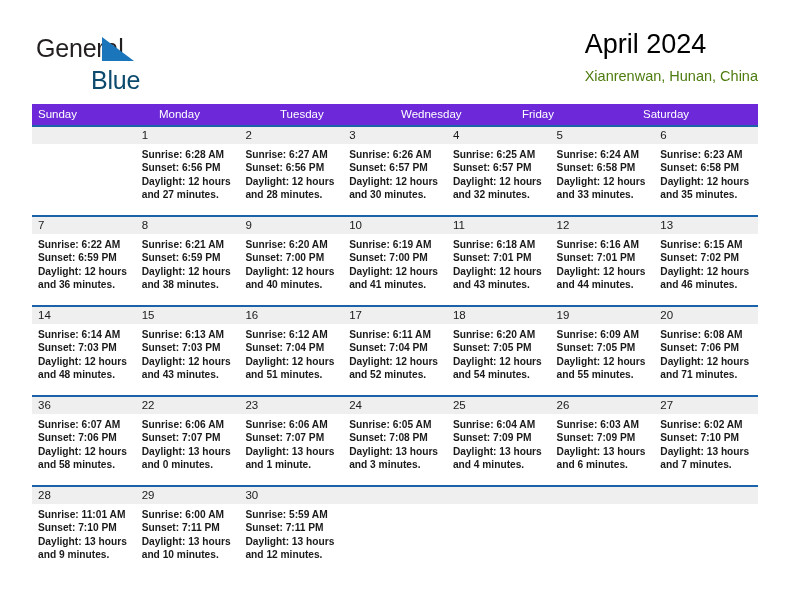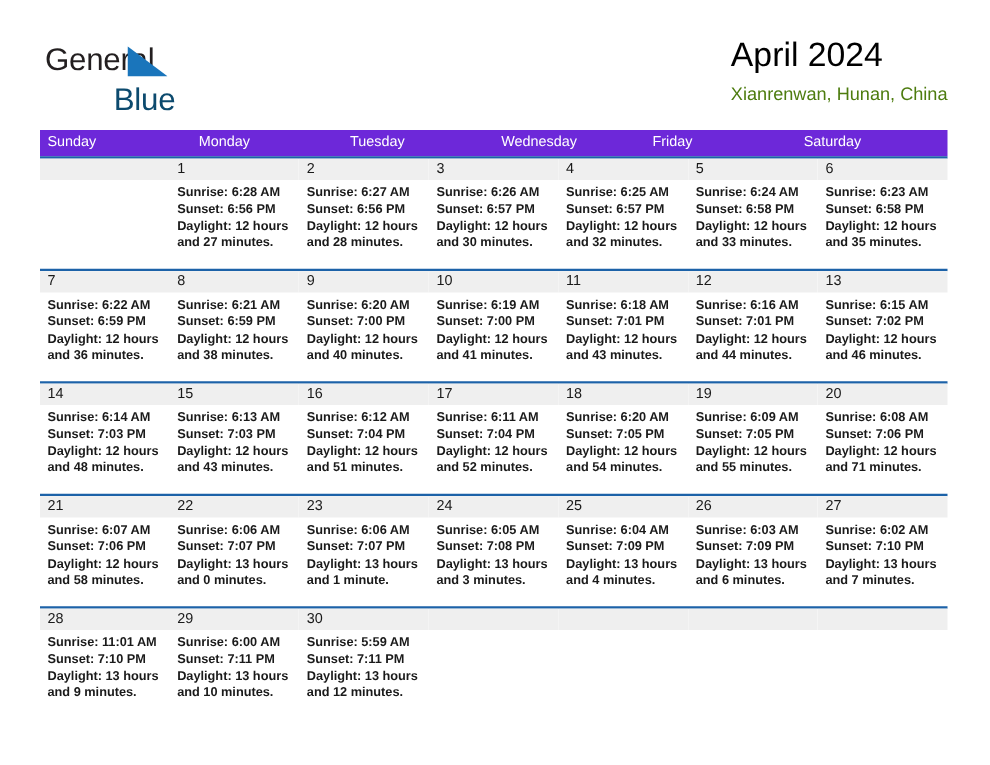--- a/index.html
+++ b/index.html
@@ -399,21 +399,21 @@
               <div class="line">Sunrise: 6:08 AM</div>
               <div class="line">Sunset: 7:06 PM</div>
               <div class="line">Daylight: 12 hours</div>
               <div class="line">and 71 minutes.</div>
             </div>
           </div>
         </div>
         <div class="week">
           <div class="daycell">
             <div class="daynum-band">
-              <span class="daynum">21</span>
+              <span class="daynum">36</span>
             </div>
             <div class="details">
               <div class="line">Sunrise: 6:07 AM</div>
               <div class="line">Sunset: 7:06 PM</div>
               <div class="line">Daylight: 12 hours</div>
               <div class="line">and 58 minutes.</div>
             </div>
           </div>
           <div class="daycell">
             <div class="daynum-band">

